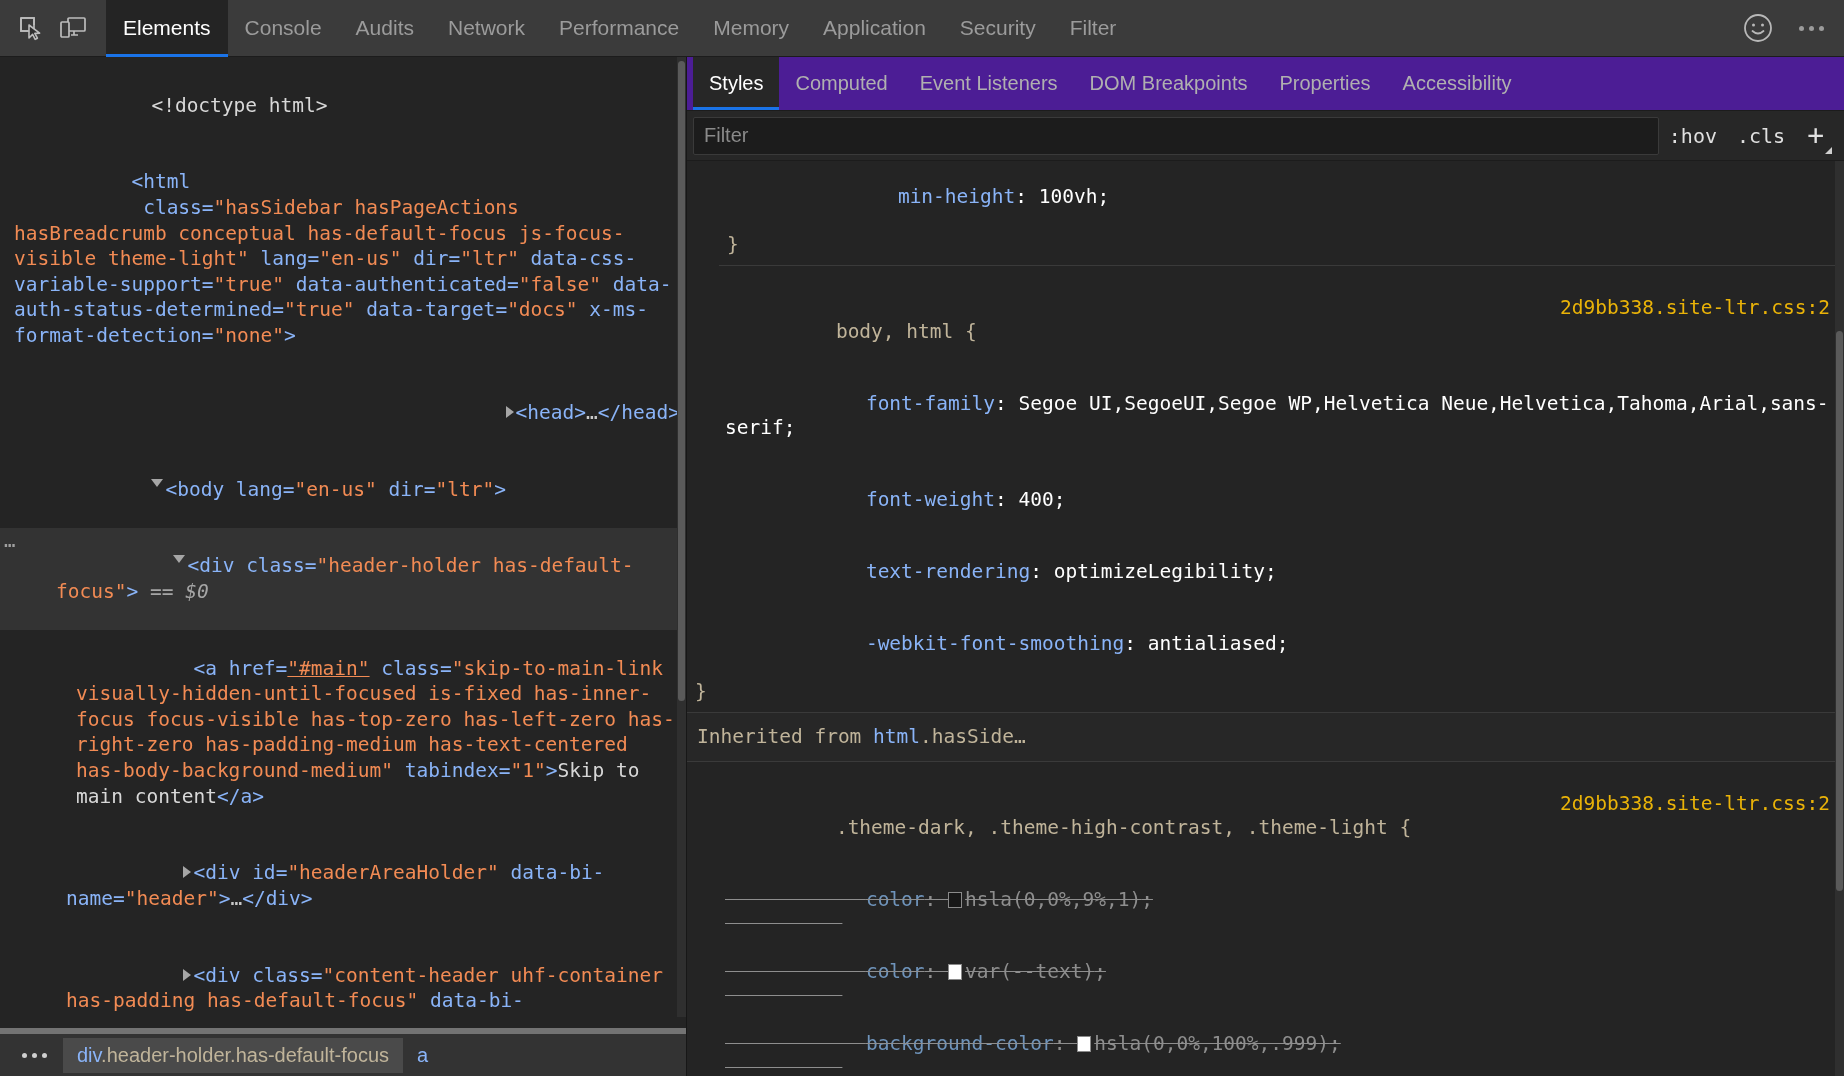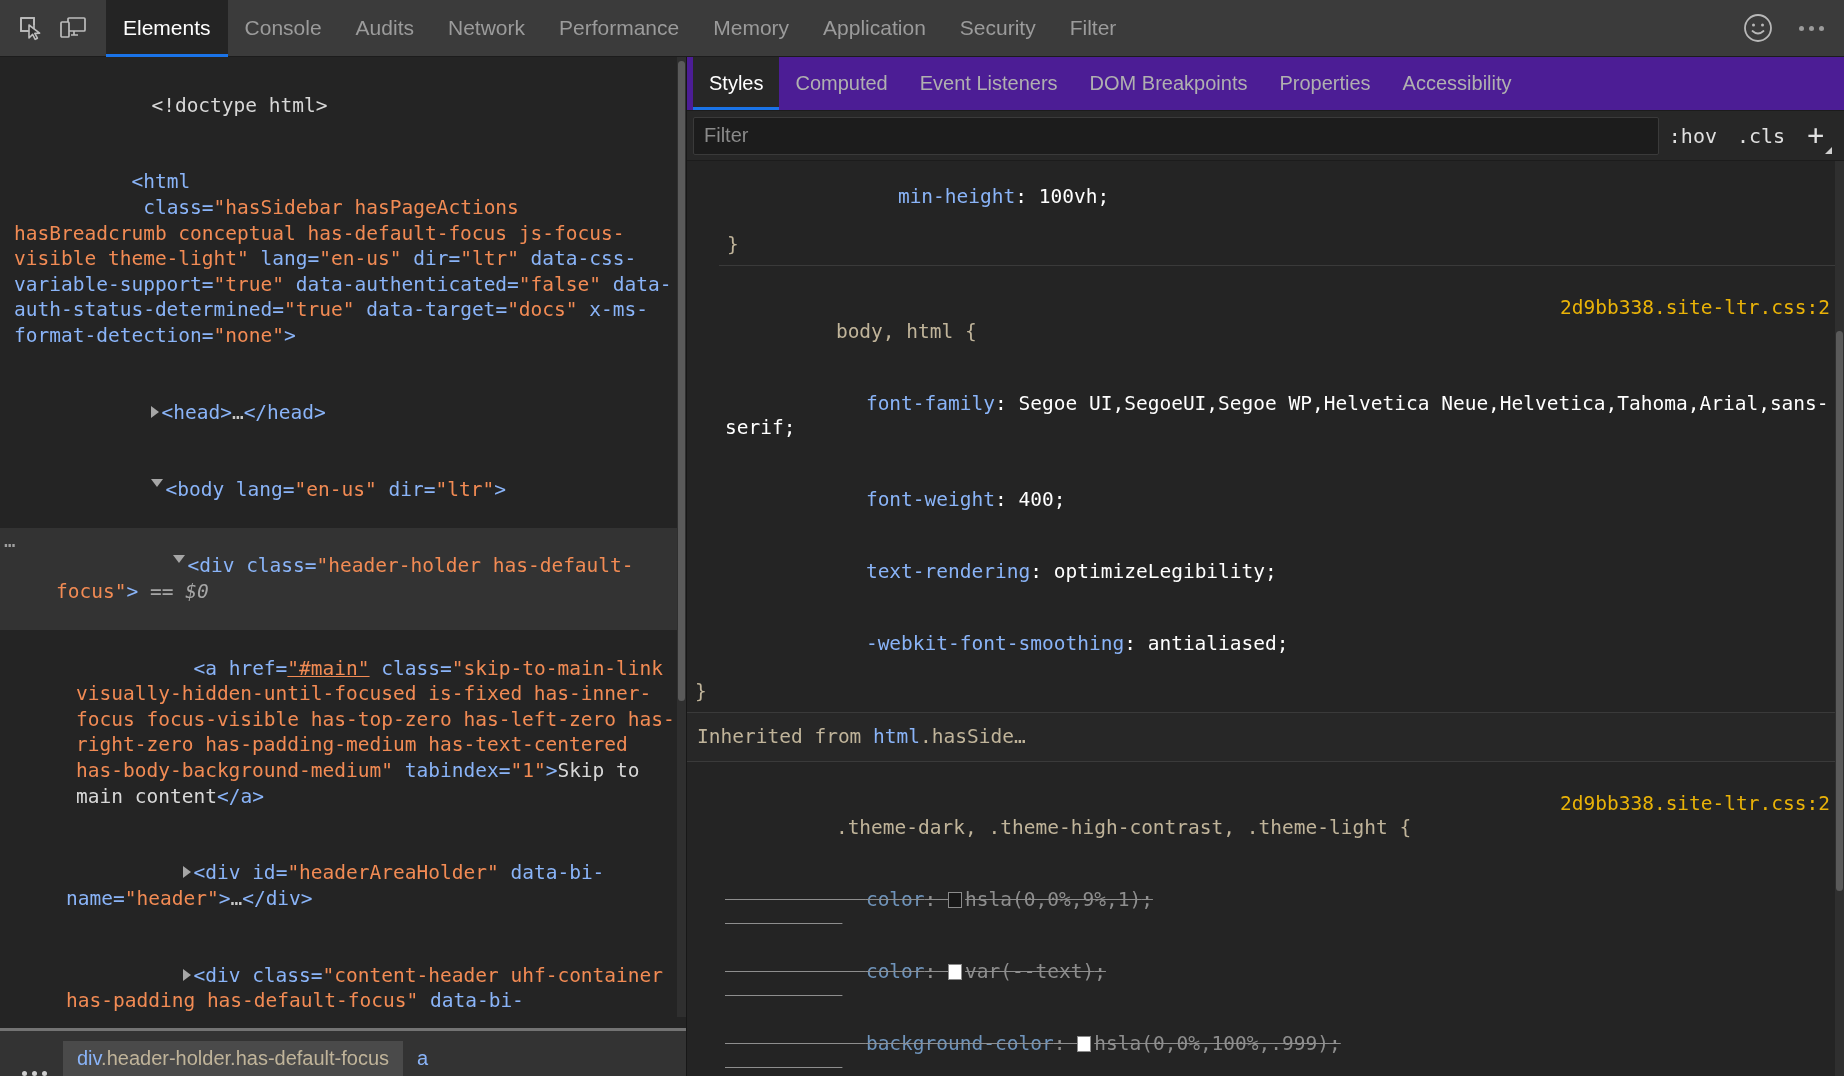--- a/index.html
+++ b/index.html
@@ -109,22 +109,22 @@
   .punct { color: #8ab4f8; }
   .txt { color: #d8d8d8; }
   .linkval { color: #f28b54; text-decoration: underline; }
   .dollar { color: #a5a5a5; font-style: italic; }
   .ell { color: #c9c9c9; }
 
   
   .crumbbar {
     flex: 0 0 48px; height: 48px;
     background: #333333;
-    border-top: 3px solid #737373;
-    display: flex; align-items: flex-end;
+    border-top: 6px solid #737373;
+    display: flex; align-items: center;
     padding-left: 6px;
     font-family: "Liberation Sans", sans-serif;
     font-size: 20px;
   }
   .crumb-dots { display: flex; gap: 5px; padding: 0 16px; cursor: pointer; }
   .crumb-dots i { width: 5px; height: 5px; border-radius: 50%; background: #cfcfcf; display: block; }
   .crumb {
     padding: 6px 14px; cursor: pointer; white-space: nowrap;
     color: #c0b49a;
   }
@@ -295,21 +295,21 @@
 
         <div class="node" style="padding-left:34px;">
           <span class="txt">&lt;!doctype html&gt;</span>
         </div>
 
         <div class="node" style="padding-left:14px;">
           <span class="punct">&lt;</span><span class="tagname">html</span>
           <span class="attrname"> class</span><span class="punct">=</span><span class="attrval">"hasSidebar hasPageActions hasBreadcrumb conceptual has-default-focus js-focus-visible theme-light"</span><span class="attrname"> lang</span><span class="punct">=</span><span class="attrval">"en-us"</span><span class="attrname"> dir</span><span class="punct">=</span><span class="attrval">"ltr"</span><span class="attrname"> data-css-variable-support</span><span class="punct">=</span><span class="attrval">"true"</span><span class="attrname"> data-authenticated</span><span class="punct">=</span><span class="attrval">"false"</span><span class="attrname"> data-auth-status-determined</span><span class="punct">=</span><span class="attrval">"true"</span><span class="attrname"> data-target</span><span class="punct">=</span><span class="attrval">"docs"</span><span class="attrname"> x-ms-format-detection</span><span class="punct">=</span><span class="attrval">"none"</span><span class="punct">&gt;</span>
         </div>
 
-        <div class="node" style="padding-left:34px;">
+        <div class="node" style="padding-left:34px;text-align:right;">
           <span class="tri"></span><span class="punct">&lt;</span><span class="tagname">head</span><span class="punct">&gt;</span><span class="ell">…</span><span class="punct">&lt;/</span><span class="tagname">head</span><span class="punct">&gt;</span>
         </div>
 
         <div class="node" style="padding-left:34px;">
           <span class="tri open"></span><span class="punct">&lt;</span><span class="tagname">body</span><span class="attrname"> lang</span><span class="punct">=</span><span class="attrval">"en-us"</span><span class="attrname"> dir</span><span class="punct">=</span><span class="attrval">"ltr"</span><span class="punct">&gt;</span>
         </div>
 
         <div class="node selected" style="padding-left:56px;">
           <span class="gutter-dots">…</span><span class="tri open"></span><span class="punct">&lt;</span><span class="tagname">div</span><span class="attrname"> class</span><span class="punct">=</span><span class="attrval">"header-holder has-default-focus"</span><span class="punct">&gt;</span> <span class="dollar">== $0</span>
         </div>

